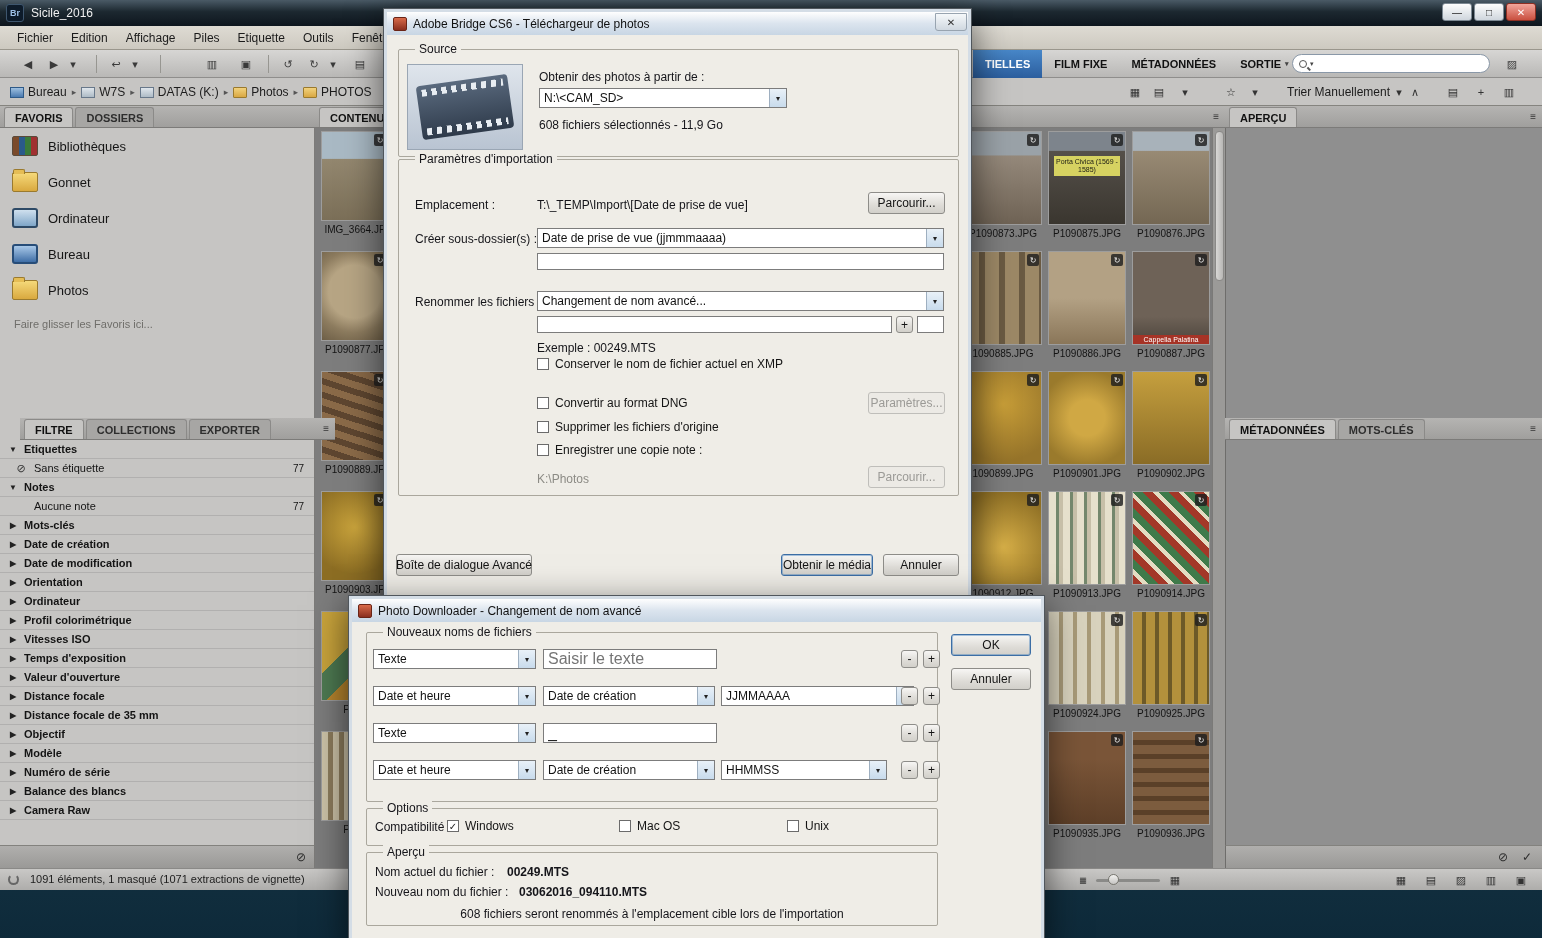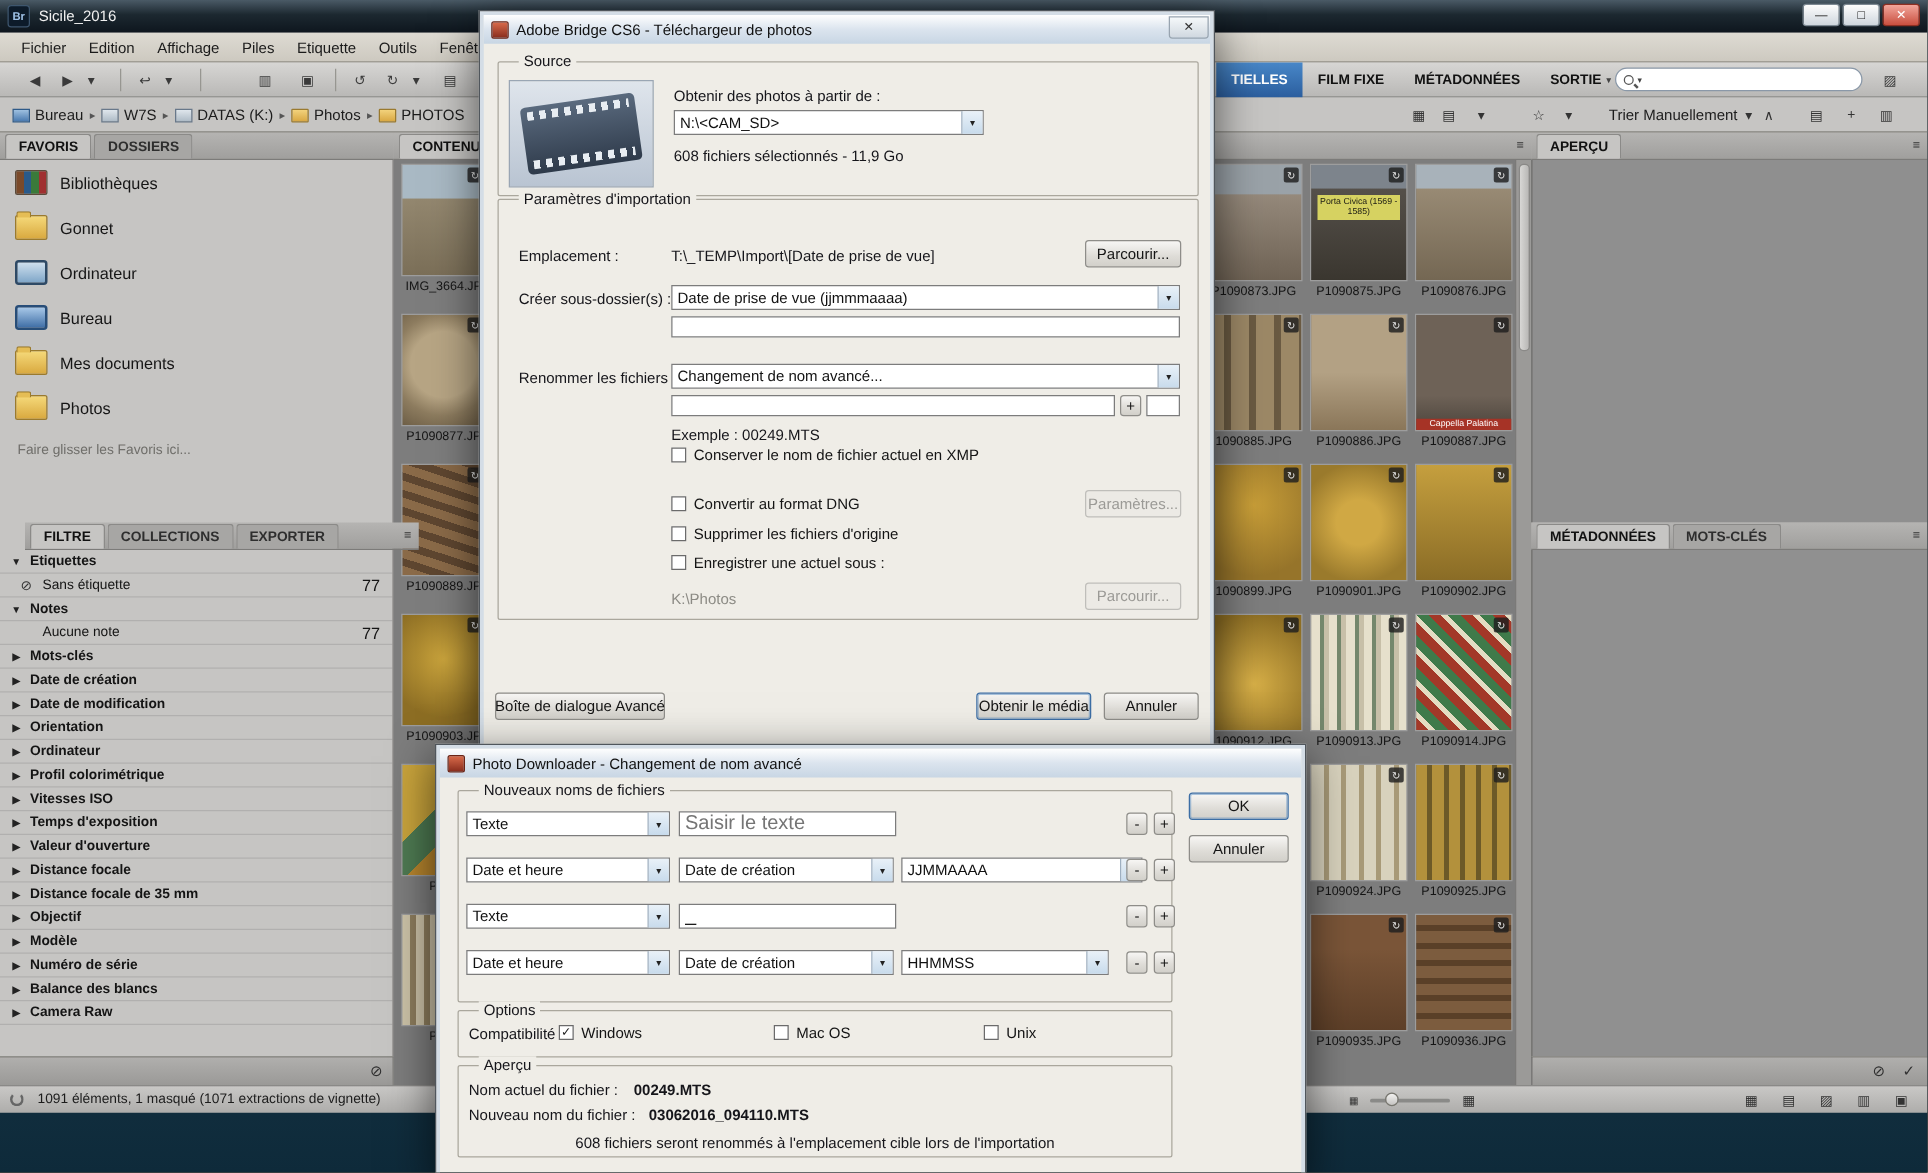--- a/index.html
+++ b/index.html
@@ -80,21 +80,21 @@
   .fav-hint{padding:10px 0 0 14px;font-size:11px;color:#6f6e6a;}
 
   .filtertabs{left:0;top:418px;width:315px;margin-left:20px;}
   .filterpanel{position:absolute;left:0;top:440px;width:315px;height:405px;background:#c6c5c3;
     border-right:1px solid #7c7b79;overflow:hidden;}
   .f-row{display:flex;align-items:center;height:19px;border-bottom:1px solid rgba(0,0,0,.10);
     font-size:11px;font-weight:bold;color:#141414;padding-left:8px;gap:6px;}
   .f-arrow{font-size:8px;color:#222;width:10px;text-align:center;}
   .f-child{padding-left:14px;font-weight:normal;}
   .f-slash{font-size:11px;color:#333;width:14px;text-align:center;}
-  .f-count{margin-left:auto;margin-right:10px;font-weight:normal;font-size:13px;}
+  .f-count{margin-left:auto;margin-right:10px;font-weight:normal;font-size:10px;}
   .filterbottom{position:absolute;left:0;top:845px;width:315px;height:23px;
     background:linear-gradient(#b0afad,#9a9997);border-top:1px solid #83827e;border-right:1px solid #7c7b79;}
   .fb-icon{position:absolute;right:8px;top:4px;font-size:12px;color:#2f2f2f;}
 
   
   .contenttabs{left:315px;top:106px;width:910px;}
   .gridarea{position:absolute;left:315px;top:128px;width:910px;height:740px;background:#7d7d7d;}
   .scrollbar{position:absolute;left:1212px;top:128px;width:13px;height:740px;background:#9b9a98;
     border-left:1px solid #7b7a78;}
   .scroll-thumb{position:absolute;left:2px;top:3px;width:9px;height:150px;
@@ -320,24 +320,20 @@
           <div class="fav-row">
             <span class="fav-icon computer"></span>
             <span>Ordinateur</span>
           </div>
 
           <div class="fav-row">
             <span class="fav-icon desktop"></span>
             <span>Bureau</span>
           </div>
 
-          <div class="fav-row">
-            <span class="fav-icon folder"></span>
-            <span>Mes documents</span>
-          </div>
 
           <div class="fav-row">
             <span class="fav-icon folder"></span>
             <span>Photos</span>
           </div>
         </div>
       <div class="fav-hint">Faire glisser les Favoris ici...</div>
     </div>
 
     <div class="panel-tabs filtertabs">
@@ -681,21 +677,21 @@
         <span class="cbbox"></span>
         <span>Convertir au format DNG</span>
         </span>
       <span class="btn disabled" style="left:469px;top:232px;width:77px;height:22px">Paramètres...</span>
       <span class="cb" style="left:138px;top:260px">
         <span class="cbbox"></span>
         <span>Supprimer les fichiers d'origine</span>
         </span>
       <span class="cb" style="left:138px;top:283px">
         <span class="cbbox"></span>
-        <span>Enregistrer une actuel sous :</span>
+        <span>Enregistrer une copie note :</span>
         </span>
       <span class="lbl dim" style="left:138px;top:312px">K:\Photos</span>
       <span class="btn disabled" style="left:469px;top:306px;width:77px;height:22px">Parcourir...</span>
     </div>
 
     <span class="btn" style="left:12px;top:545px;width:136px;height:22px">Boîte de dialogue Avancé</span>
     <span class="btn default" style="left:397px;top:545px;width:92px;height:22px">Obtenir le média</span>
     <span class="btn" style="left:499px;top:545px;width:76px;height:22px">Annuler</span>
   </div>
 

